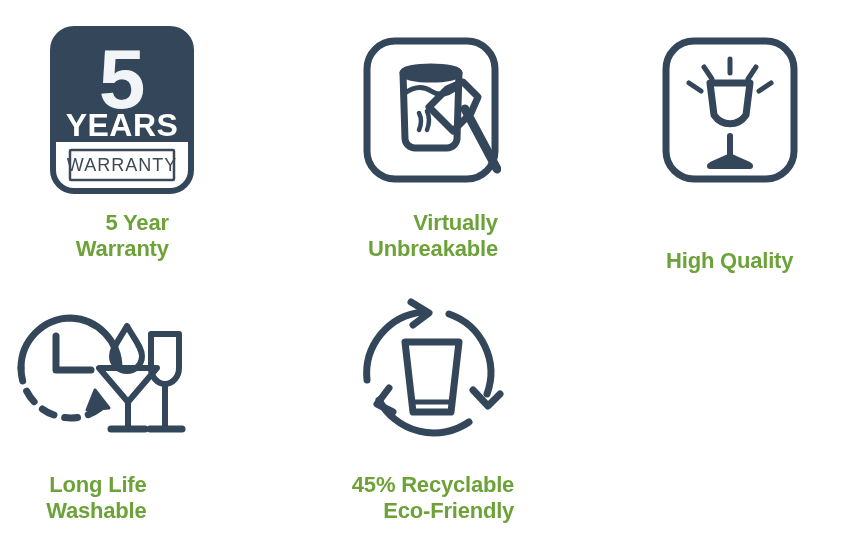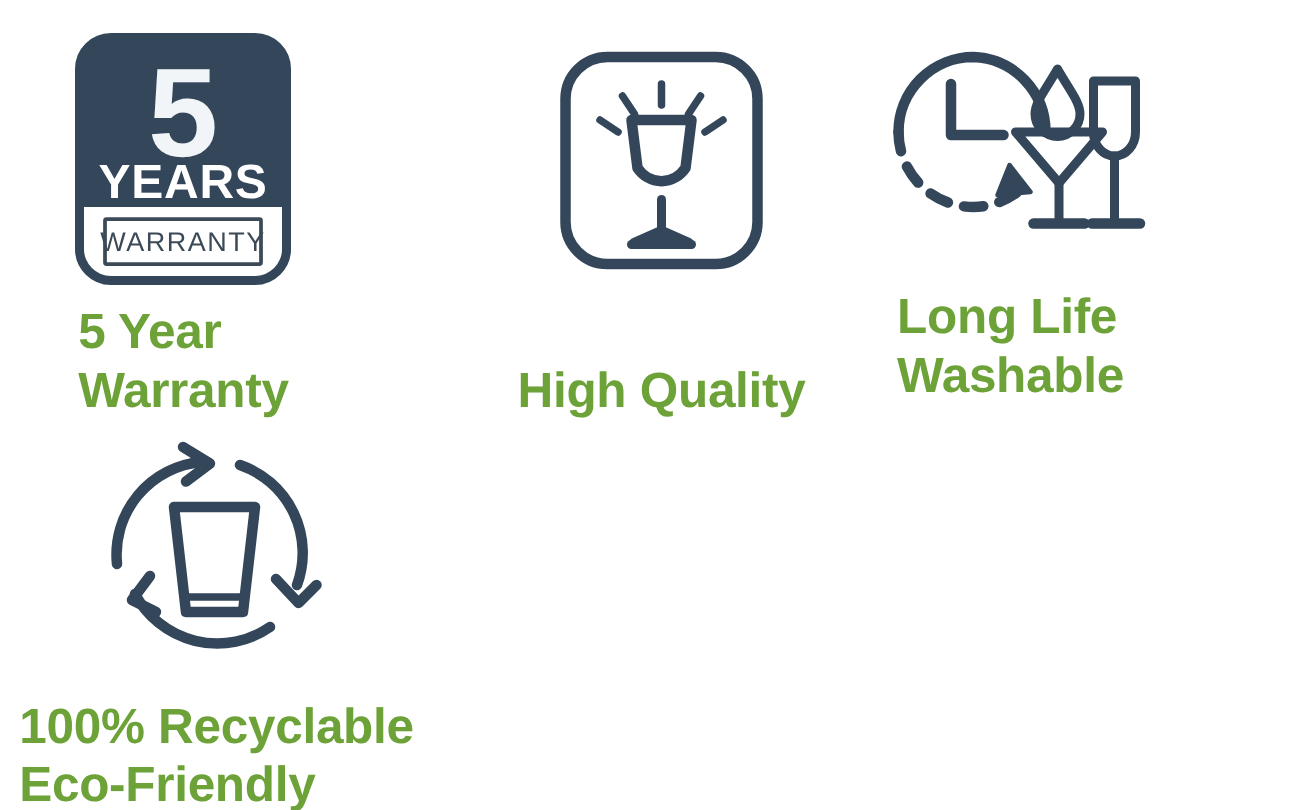--- a/index.html
+++ b/index.html
@@ -50,24 +50,24 @@
     align-items: center;
     justify-content: center;
     margin-top: 10px;
   }
   .row2 .feature-label {
     margin-top: 27px;
   }
 
   .feature-label {
     color: #6da239;
-    font-size: 33px;
+    font-size: 22px;
     font-weight: bold;
     line-height: 1.18;
-    text-align: left;
+    text-align: right;
     letter-spacing: -0.2px;
     white-space: pre-line;
   }
 
   
   .cell-warranty .icon-box,
   .cell-warranty .feature-label { transform: translateX(-22px); }
   .cell-longlife .icon-box,
   .cell-longlife .feature-label { transform: translateX(-48px); }
   .cell-unbreakable .icon-box { transform: translateX(-2px); }
@@ -116,20 +116,44 @@
         <text class="badge-num" x="74" y="84" font-size="84" text-anchor="middle">5</text>
         <text class="badge-years" x="74" y="112" font-size="32" text-anchor="middle" letter-spacing="0.5">YEARS</text>
         <rect x="22" y="126" width="104" height="30" fill="none" stroke="#3c4a57" stroke-width="2.5" rx="1"></rect>
         <text class="badge-warranty" x="74" y="147" font-size="18" text-anchor="middle" letter-spacing="1">WARRANTY</text>
       </svg>
     </div>
     <div class="feature-label">5 Year
 Warranty</div>
   </div>
 
+  <div class="feature-cell row1 cell-unbreakable">
+    <div class="icon-box">
+      <svg width="140" height="150" viewBox="0 0 140 150" aria-hidden="true">
+        <g class="stroke-icon">
+
+          <rect x="6" y="6" width="128" height="138" rx="28" ry="28"></rect>
+
+          <path d="M42 38 L98 38 L96 104 A10 10 0 0 1 86 113 L54 113 A10 10 0 0 1 44 104 Z"></path>
+          <ellipse cx="70" cy="38" rx="28" ry="6"></ellipse>
+
+          <path d="M44 58 Q58 48 70 56 Q82 64 96 52" stroke-width="5"></path>
+
+          <path d="M58 78 Q62 86 58 95" stroke-width="4.5"></path>
+          <path d="M66 76 Q70 85 66 95" stroke-width="4.5"></path>
+
+          <path d="M68 72 L86 54 L102 47 L117 62 L110 78 L92 96 Z"></path>
+
+          <path d="M104 74 L136 134" stroke-width="9"></path>
+        </g>
+      </svg>
+    </div>
+    <div class="feature-label">Virtually
+Unbreakable</div>
+  </div>
 
   <div class="feature-cell row1 cell-quality">
     <div class="icon-box">
       <svg width="140" height="150" viewBox="0 0 140 150" aria-hidden="true">
         <g class="stroke-icon">
           <rect x="6" y="6" width="128" height="138" rx="28" ry="28"></rect>
 
           <path d="M70 24 L70 38" stroke-width="5"></path>
           <path d="M44 32 L52 44" stroke-width="5"></path>
           <path d="M96 32 L88 44" stroke-width="5"></path>
@@ -188,18 +212,18 @@
           <path d="M116 96 L131 112 L143 100" stroke-width="7"></path>
 
           <path d="M112 128 A62 62 0 0 1 22 106" stroke-width="7"></path>
           <path d="M32 94 L20 110 L36 118" stroke-width="7"></path>
 
           <path d="M48 48 L102 48 L94 118 L56 118 Z" stroke-width="7"></path>
           <path d="M57 108 L93 108" stroke-width="5"></path>
         </g>
       </svg>
     </div>
-    <div class="feature-label">100% Recyclable
+    <div class="feature-label">45% Recyclable
 Eco-Friendly</div>
   </div>
 
 
 </div>
 
 </body></html>

